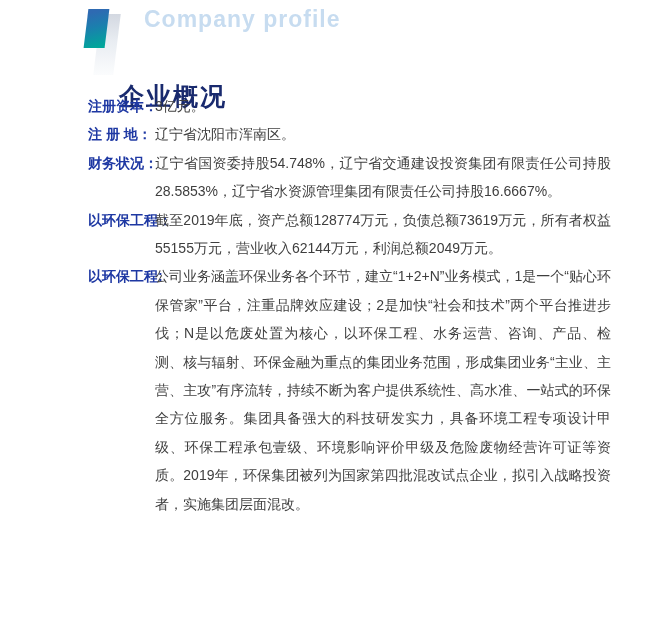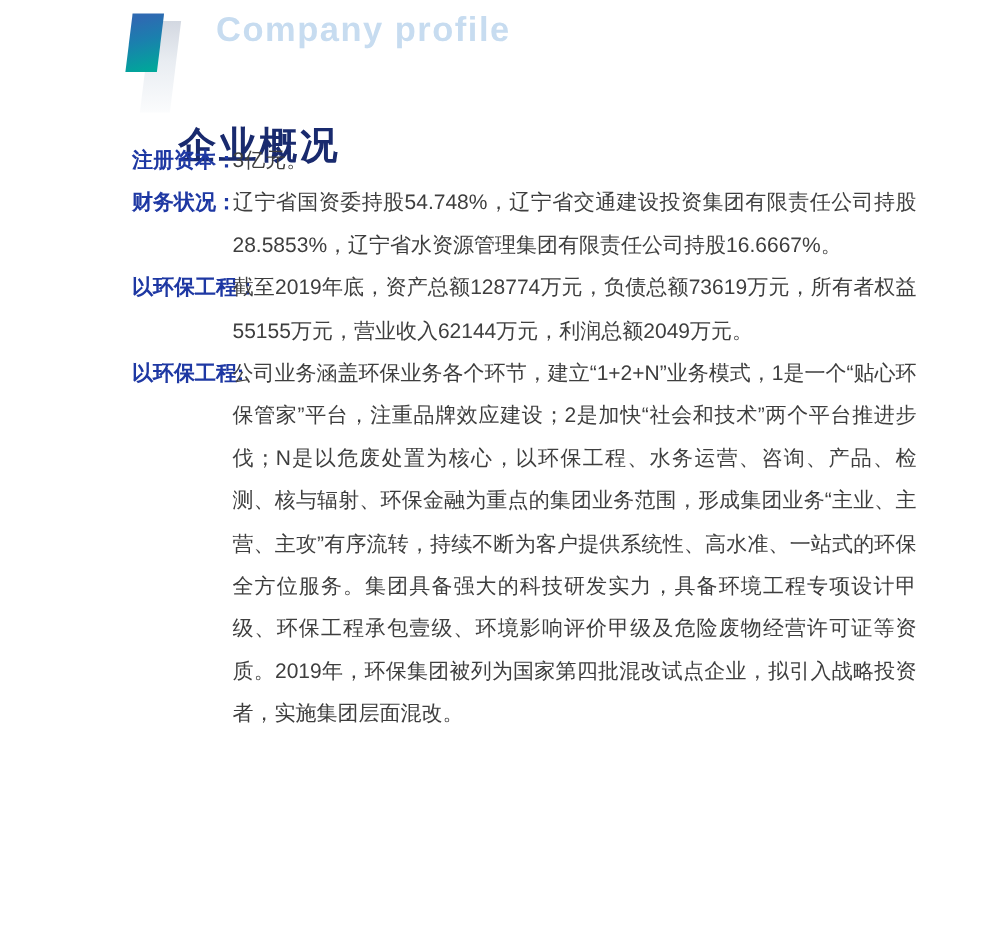--- a/index.html
+++ b/index.html
@@ -59,18 +59,19 @@
 
   <div class="header">
     <div class="logo-back"></div>
     <div class="logo-front"></div>
     <div class="title-en">Company profile</div>
     <div class="title-zh">企业概况</div>
   </div>
 
   <div class="content">
     <p class="row"><span class="label">注册资本：</span><span class="value">3亿元。</span></p>
+    <p class="row"><span class="label">注 册 地：</span><span class="value">辽宁省沈阳市浑南区。</span></p>
     <p class="row"><span class="label">财务状况：</span><span class="value">辽宁省国资委持股54.748%，辽宁省交通建设投资集团有限责任公司持股28.5853%，辽宁省水资源管理集团有限责任公司持股16.6667%。</span></p>
     <p class="row"><span class="label">以环保工程：</span><span class="value">截至2019年底，资产总额128774万元，负债总额73619万元，所有者权益55155万元，营业收入62144万元，利润总额2049万元。</span></p>
     <p class="row"><span class="label">以环保工程:</span><span class="value">公司业务涵盖环保业务各个环节，建立“1+2+N”业务模式，1是一个“贴心环保管家”平台，注重品牌效应建设；2是加快“社会和技术”两个平台推进步伐；N是以危废处置为核心，以环保工程、水务运营、咨询、产品、检测、核与辐射、环保金融为重点的集团业务范围，形成集团业务“主业、主营、主攻”有序流转，持续不断为客户提供系统性、高水准、一站式的环保全方位服务。集团具备强大的科技研发实力，具备环境工程专项设计甲级、环保工程承包壹级、环境影响评价甲级及危险废物经营许可证等资质。2019年，环保集团被列为国家第四批混改试点企业，拟引入战略投资者，实施集团层面混改。</span></p>
   </div>
 
 </div>
 
 </body></html>

